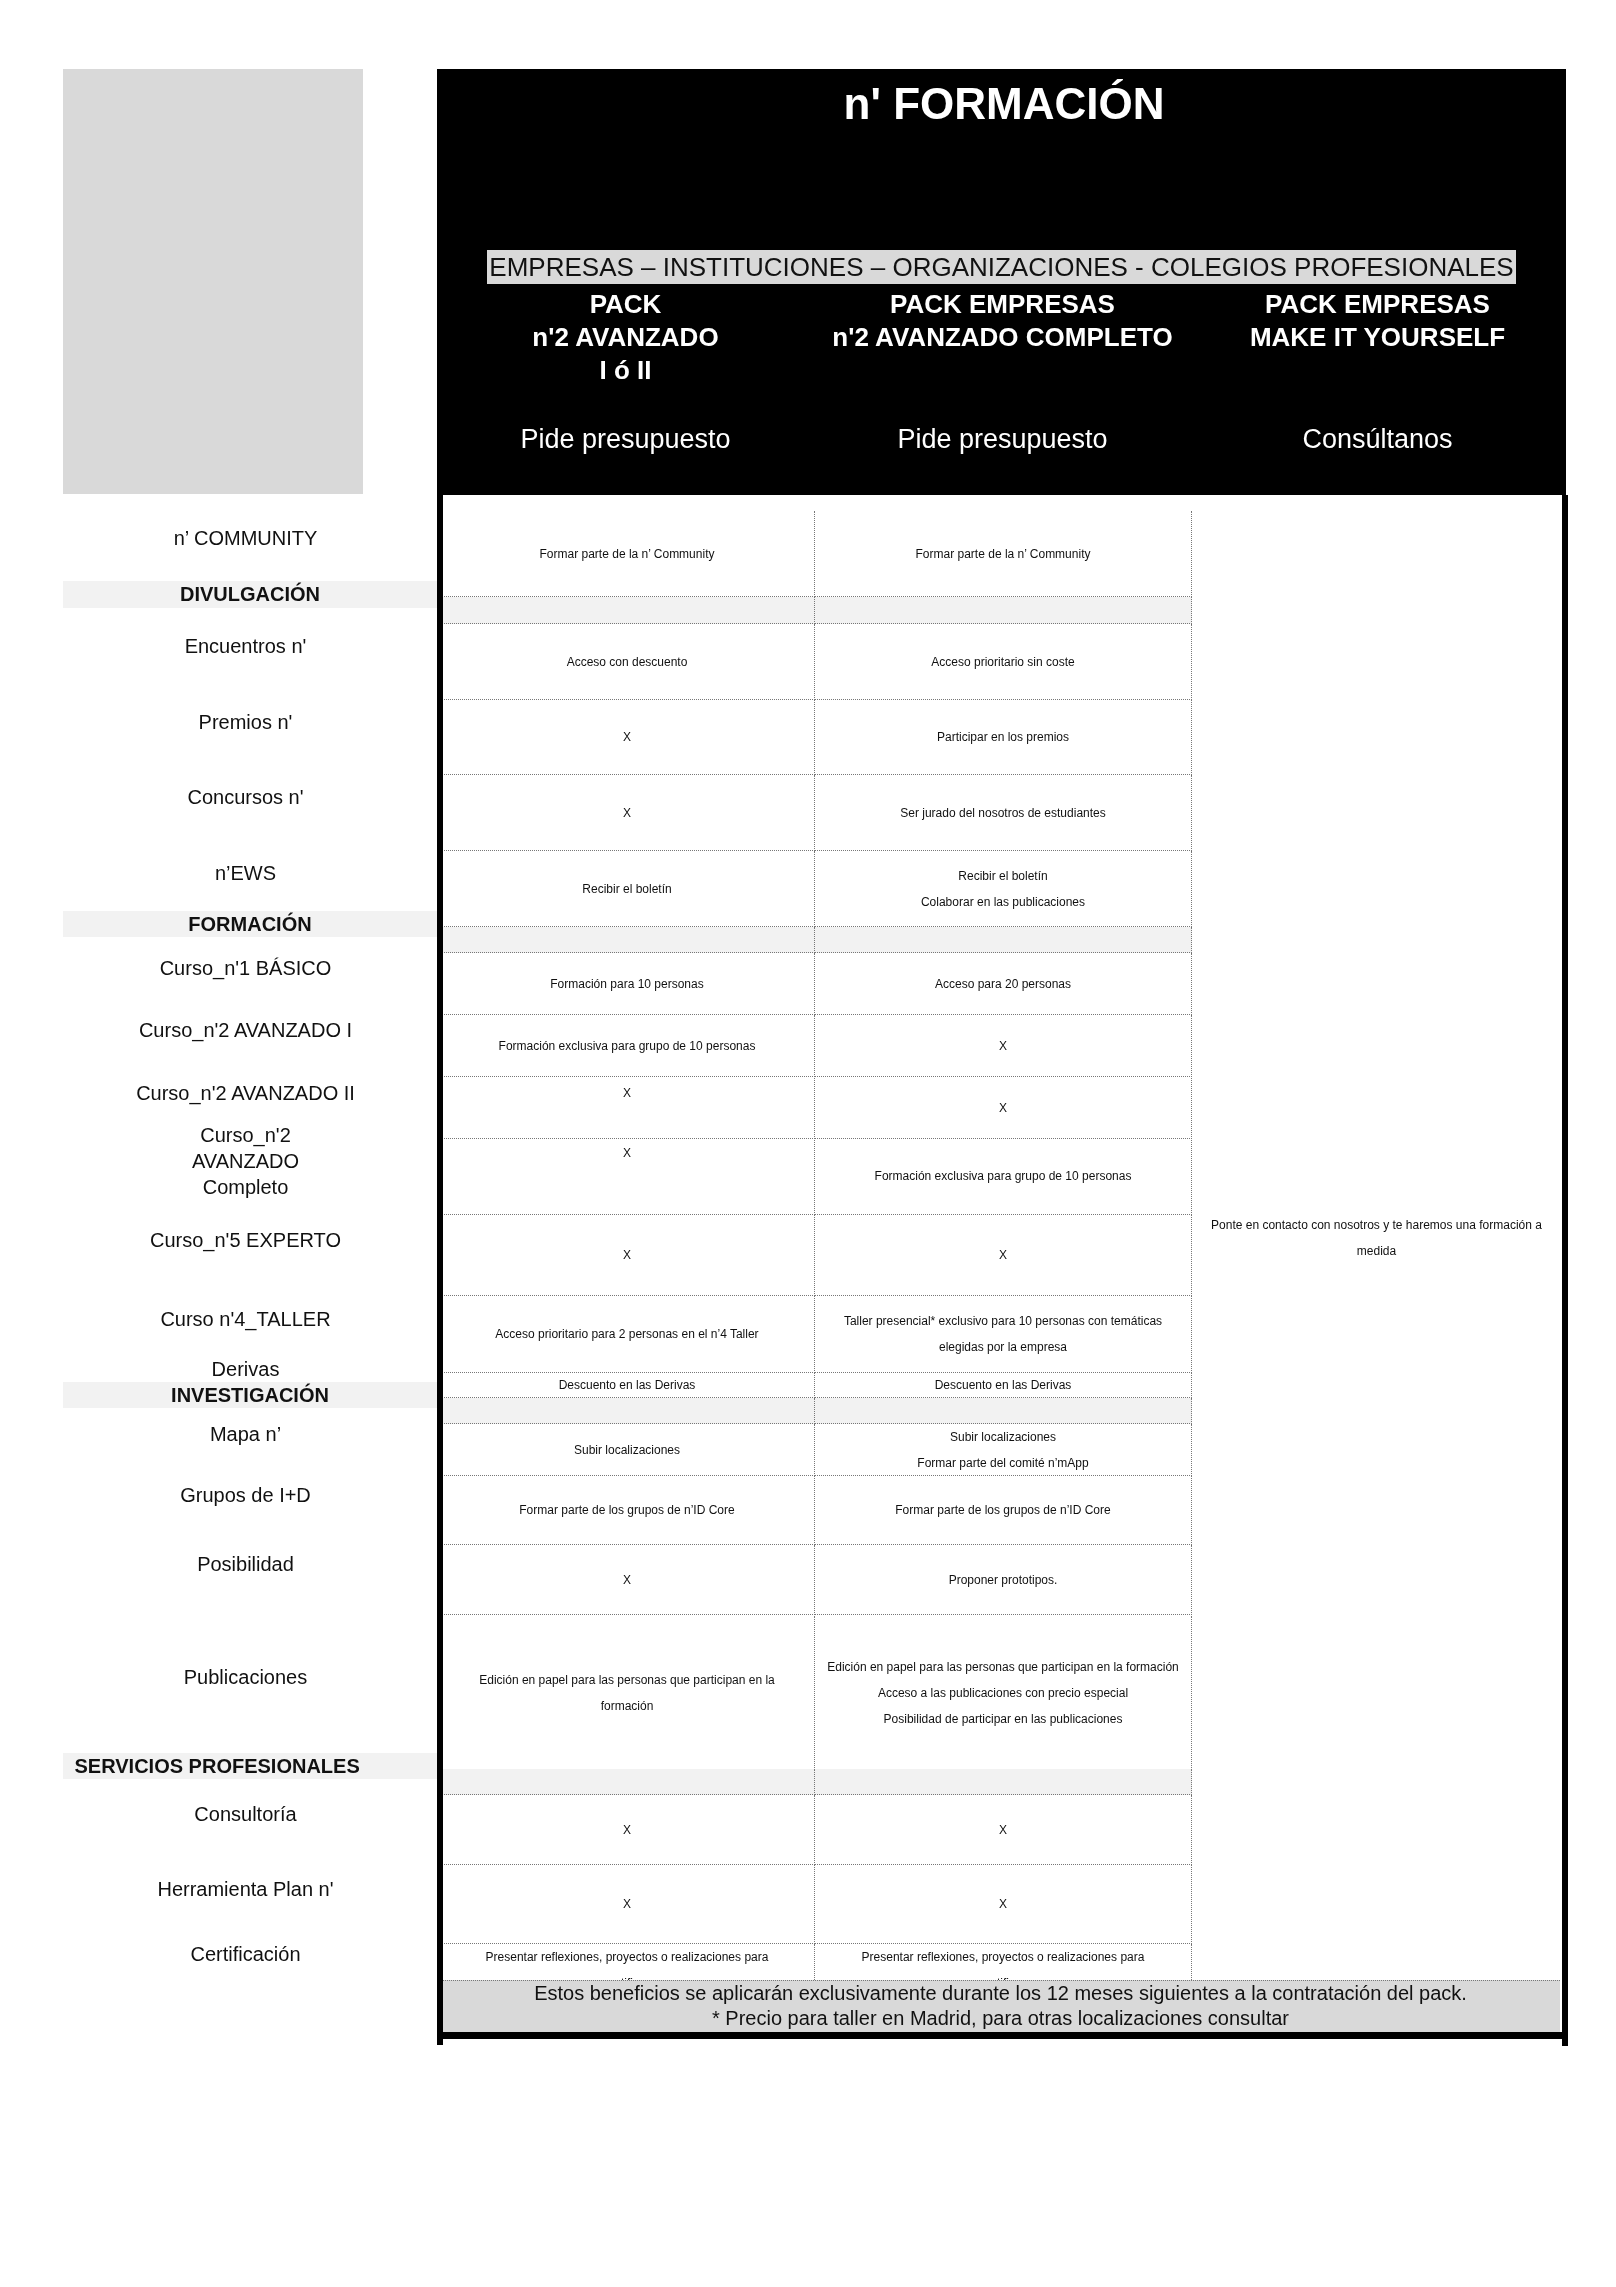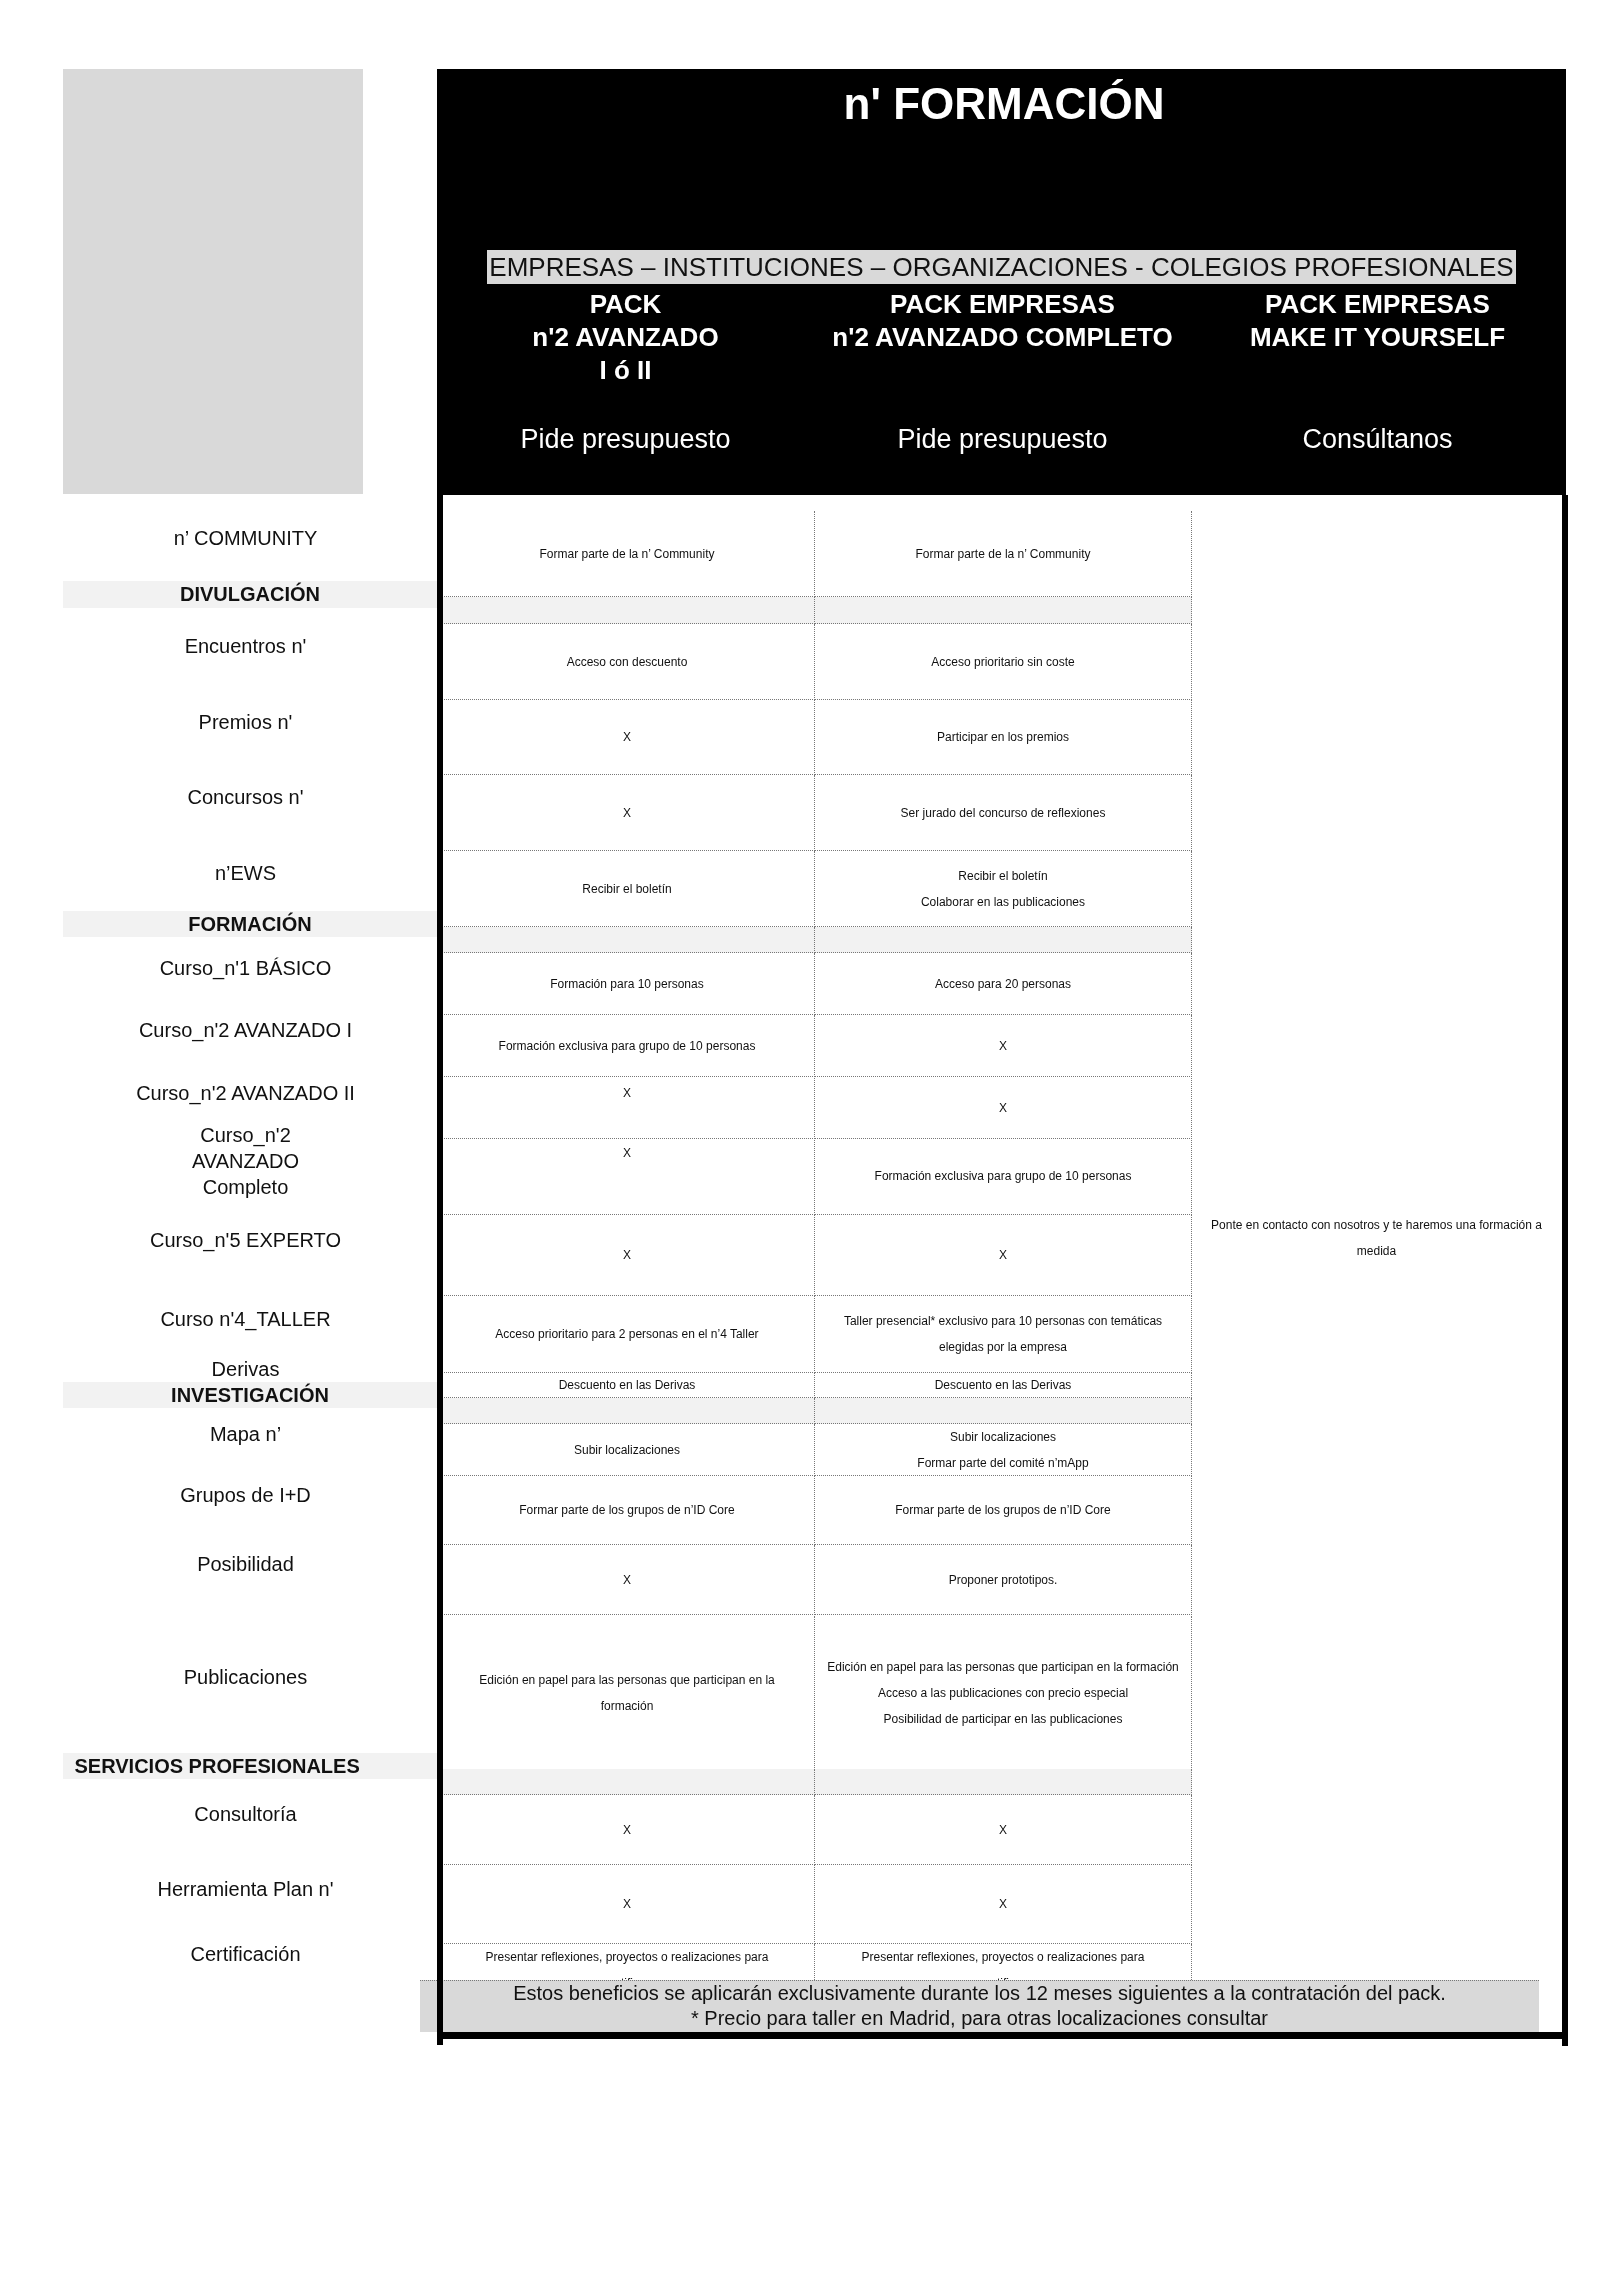--- a/index.html
+++ b/index.html
@@ -17,21 +17,21 @@
   .section.left-al { justify-content:flex-start; padding-left:11.5px; }
   .cell { text-align:center; font-size:12px; line-height:26px; display:flex; align-items:center; justify-content:center; border-bottom:1px dotted #777; border-right:1px dotted #777; padding:0 5.8px;margin-top:16px; }
   .cell.top { align-items:flex-start; padding-top:1.9px; }
   .cell.sec { background:#f2f2f2; }
   .c1 { left:440px; width:375px; }
   .c2 { left:815px; width:377px; }
   .c3 { left:1191px; width:371px; display:flex; align-items:center; justify-content:center; text-align:center; font-size:12px; line-height:26px; padding:0 9.6px; }
   .border-left { left:437px; top:69px; width:5.8px; height:1976px; background:#000; }
   .border-right { left:1562px; top:495px; width:5.8px; height:1551px; background:#000; }
   .border-bottom { left:437px; top:2032px; width:1131px; height:6.7px; background:#000; }
-  .footer { left:420px; top:1980px; width:1119px; height:52px; background:#d9d9d9; text-align:center; font-size:20px; line-height:25px; border-top:1px dotted #777; }
+  .footer { left:441px; top:1980px; width:1119px; height:52px; background:#d9d9d9; text-align:center; font-size:20px; line-height:25px; border-top:1px dotted #777; }
 </style>
 </head>
 <body>
 
 <div class="abs logo-box"></div>
 
 <div class="abs header">
   <div class="header-title">n' FORMACIÓN</div>
   <div class="header-sub"><span>EMPRESAS – INSTITUCIONES – ORGANIZACIONES - COLEGIOS PROFESIONALES</span></div>
   <div class="pack" style="left:0;">
@@ -63,21 +63,21 @@
 <div class="abs label" style="top:608px;height:76px;">Encuentros n'</div>
 <div class="abs cell c1" style="top:608px;height:76px;">Acceso con descuento</div>
 <div class="abs cell c2" style="top:608px;height:76px;">Acceso prioritario sin coste</div>
 
 <div class="abs label" style="top:684px;height:75px;">Premios n'</div>
 <div class="abs cell c1" style="top:684px;height:75px;">X</div>
 <div class="abs cell c2" style="top:684px;height:75px;">Participar en los premios</div>
 
 <div class="abs label" style="top:759px;height:76px;">Concursos n'</div>
 <div class="abs cell c1" style="top:759px;height:76px;">X</div>
-<div class="abs cell c2" style="top:759px;height:76px;padding:0 38px;">Ser jurado del concurso de reflexiones</div>
+<div class="abs cell c2" style="top:759px;height:76px;padding:0 38px;">Ser jurado del nosotros de estudiantes</div>
 
 <div class="abs label" style="top:835px;height:76px;">n’EWS</div>
 <div class="abs cell c1" style="top:835px;height:76px;">Recibir el boletín</div>
 <div class="abs cell c2" style="top:835px;height:76px;white-space:pre-line;">Recibir el boletín
 Colaborar en las publicaciones</div>
 
 <div class="abs section" style="top:911px;height:26px;">FORMACIÓN</div>
 <div class="abs cell sec c1" style="top:911px;height:26px;"></div>
 <div class="abs cell sec c2" style="top:911px;height:26px;"></div>
 

